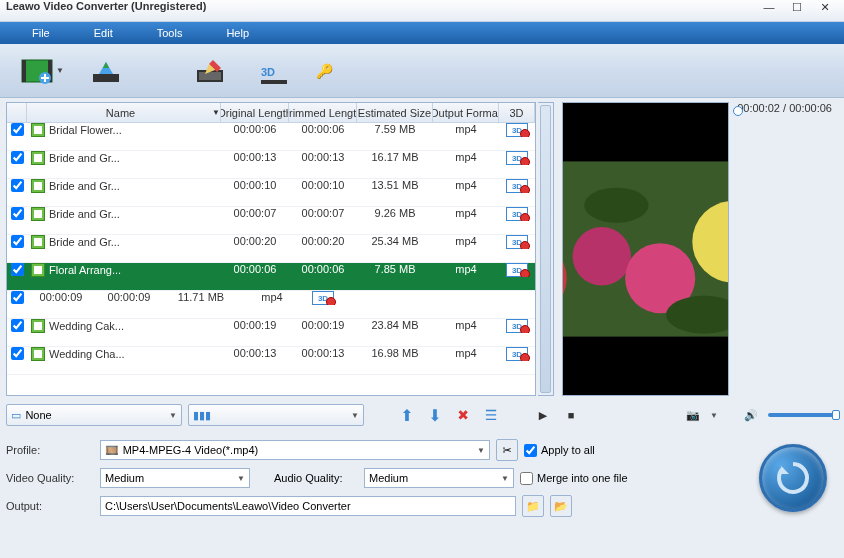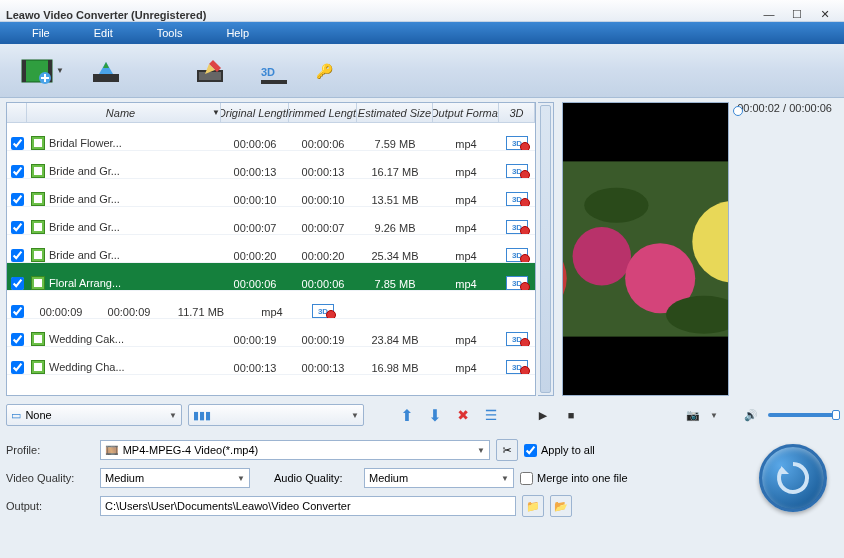--- a/index.html
+++ b/index.html
@@ -1,38 +1,38 @@
 <!DOCTYPE html>
 <html><head>
 <meta charset="utf-8">
 <style>
 * { box-sizing: border-box; margin: 0; padding: 0; font-family: Tahoma, Arial, sans-serif; font-size: 11px; }
 body { width: 844px; height: 558px; background: #e8eef4; }
-.titlebar { height: 22px; background: linear-gradient(#fdfdfe,#e8eef5); display: flex; align-items: flex-end; padding: 0 6px; border-bottom: 1px solid #c5d3e4; }
+.titlebar { height: 22px; background: linear-gradient(#fdfdfe,#e8eef5); display: flex; align-items: flex-start; padding: 0 6px; border-bottom: 1px solid #c5d3e4; }
 .titlebar .title { font-weight: bold; color: #333; }
 .titlebar .spacer { flex: 1; }
 .winbtn { width: 26px; height: 14px; margin-left: 2px; display: inline-flex; align-items: center; justify-content: center; color: #333; }
 .menubar { height: 22px; background: linear-gradient(#3b87d4,#1d5fa8); display: flex; align-items: center; padding: 0 10px; color: #fff; }
 .menubar .menuitem { padding: 0 22px; cursor: default; }
 .toolbar { height: 54px; background: linear-gradient(#e3ecf5,#cfdced 50%,#c3d3e6); display: flex; align-items: center; padding: 0 12px; border-bottom: 1px solid #a7bdd6; }
 .tool-btn { width: 60px; height: 40px; display: inline-flex; align-items: center; justify-content: center; margin-right: 4px; }
 .tool-btn svg { width:34px; height:30px; }
 .tool-split { display:flex; align-items:center; }
 .tool-split .arrow { font-size:8px; color:#444; margin-left:2px;}
 .nvidia-badge { margin-left:auto; width:88px; height:30px; background:#000; border:2px solid #6a9a2e; border-radius:4px; color:#fff; font-size:8px; display:flex; flex-direction:column; align-items:center; justify-content:center; line-height:1.1;}
 .nvidia-badge .big{font-weight:bold;font-size:10px;color:#8fc640;}
 .key-icon { margin-left:8px; color:#c9a227; font-size:14px;}
 .main { display:flex; height:298px; }
 .list-panel { width:530px; background:#fff; border:1px solid #9cb4d1; margin:4px 2px 0 6px; display:flex; flex-direction:column; }
-.list-header { height:20px; background:linear-gradient(#f4f7fb,#e1e9f3); display:flex; border-bottom:1px solid #c5d3e4; font-size:11px; color:#333;font-style:italic;}
+.list-header { height:20px; background:linear-gradient(#f4f7fb,#e1e9f3); display:flex; border-bottom:1px solid #c5d3e4; font-size:11px; color:#333;}
 .hcell { border-right:1px solid #c5d3e4; display:flex; align-items:center; justify-content:center; overflow:hidden; white-space:nowrap;}
 .hcell.left{justify-content:flex-start;padding-left:6px;}
 .c-check{width:20px;} .c-name{flex:1;} .c-orig{width:68px;} .c-trim{width:68px;} .c-size{width:76px;} .c-fmt{width:66px;} .c-3d{width:36px;}
 .list-body{flex:1;overflow:hidden;}
-.row{height:28px;display:flex;align-items:flex-end;border-bottom:1px solid #eef2f7;color:#333;}
+.row{height:28px;display:flex;align-items:flex-start;border-bottom:1px solid #eef2f7;color:#333;}
 .row.sel{background:#15803d;color:#fff;}
 .cell{display:flex;align-items:center;justify-content:center;overflow:hidden;white-space:nowrap;}
 .cell.left{justify-content:flex-start;padding-left:4px;}
 .cell.c-name{gap:4px;}
 .file-ico{width:14px;height:14px;display:inline-block;background:#6bbf47;border:1px solid #3a8a1f;position:relative;}
 .file-ico::after{content:"";position:absolute;top:2px;left:2px;width:8px;height:8px;background:#fff;}
 .badge3d{width:22px;height:14px;background:#fff;border:1px solid #3b87d4;color:#3b87d4;font-size:8px;font-weight:bold;display:flex;align-items:center;justify-content:center;position:relative;}
 .badge3d::after{content:"";position:absolute;right:-3px;bottom:-3px;width:8px;height:8px;background:#d33;border-radius:50%;border:1px solid #a00;}
 .scrollbar-v{width:16px;background:#e6edf5;border:1px solid #9cb4d1;border-left:none;margin:4px 6px 0 0;display:flex;flex-direction:column;}
 .scrollbar-v .thumb{flex:1;margin:2px;background:linear-gradient(#dbe6f2,#c5d5e8);border:1px solid #a7bdd6;border-radius:2px;}

